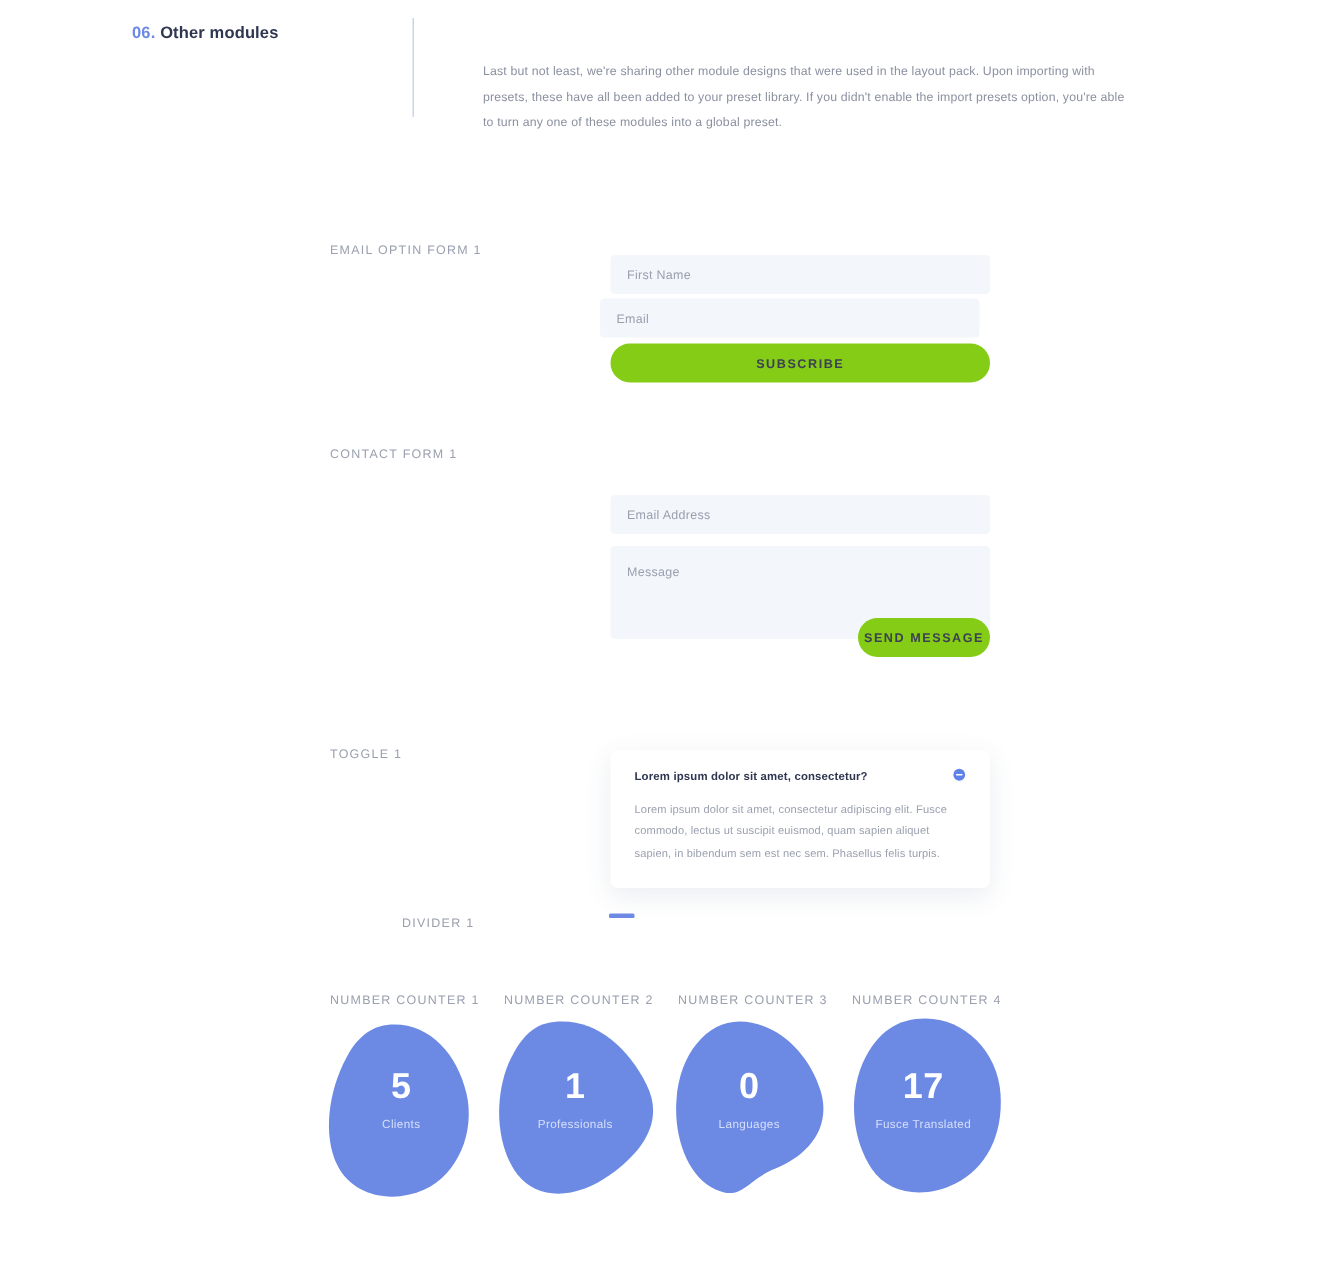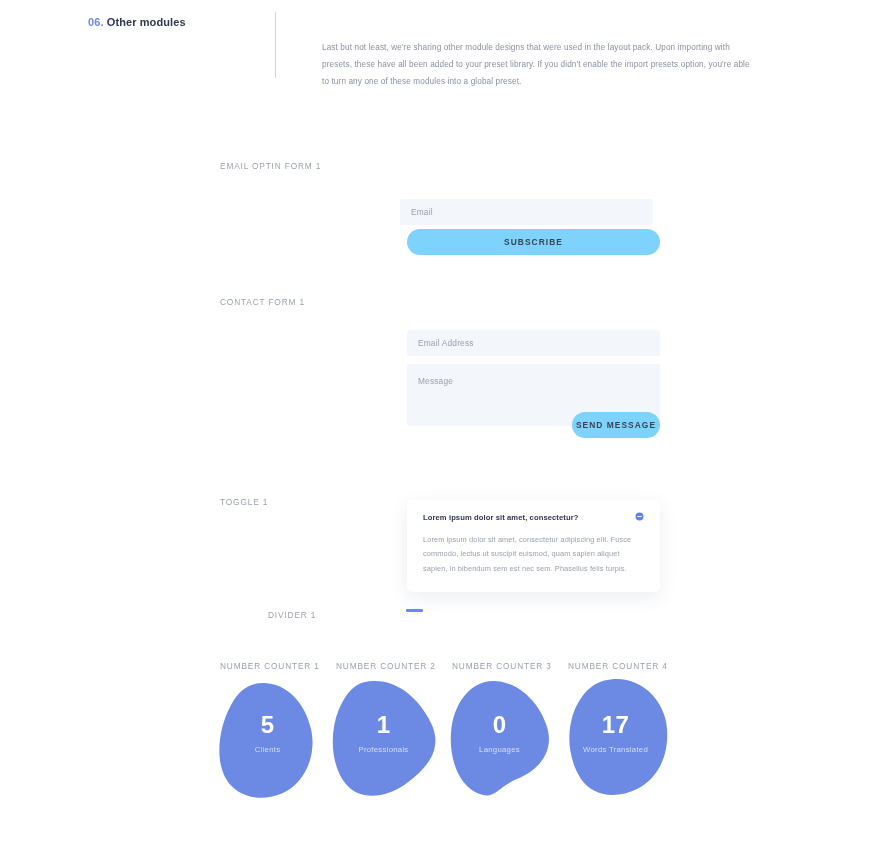--- a/index.html
+++ b/index.html
@@ -62,21 +62,21 @@
     padding: 0 11px;
     letter-spacing: 0.2px;
     outline: none;
   }
   .field::placeholder { color: #9aa0ae; opacity: 1; }
   textarea.field { padding-top: 11px; resize: none; line-height: 1.5; }
 
   
   .pill-btn {
     position: absolute;
-    background: #7dd3fc;
+    background: #84cc16;
     border: none;
     border-radius: 40px;
     color: #3d4252;
     font-family: "Liberation Sans", sans-serif;
     font-size: 8.4px;
     font-weight: 700;
     letter-spacing: 1.05px;
     cursor: pointer;
     display: flex;
     align-items: center;
@@ -156,20 +156,21 @@
 
   <div class="header-title">
     <span class="num">06.</span>
     <span>Other modules</span>
   </div>
   <div class="header-rule"></div>
   <div class="header-para">Last but not least, we're sharing other module designs that were used in the layout pack. Upon importing with presets, these have all been added to your preset library. If you didn't enable the import presets option, you're able to turn any one of these modules into a global preset.</div>
 
   <div class="sec-label" style="left:220px; top:161px;">EMAIL OPTIN FORM 1</div>
 
+  <input class="field" style="left: 407px; top: 170px; width: 253px; height: 26px;" placeholder="First Name">
 
   <input class="field" style="left: 400px; top: 199px; width: 253px; height: 26px;" placeholder="Email">
 
   <button class="pill-btn" style="left:407px; top:229px; width:253px; height:26px;">SUBSCRIBE</button>
 
   <div class="sec-label" style="left:220px; top:297px;">CONTACT FORM 1</div>
 
 
   <input class="field" style="left: 407px; top: 330px; width: 253px; height: 26px;" placeholder="Email Address">
 
@@ -220,16 +221,16 @@
     </svg>
     <div class="cnum">0</div>
     <div class="clabel">Languages</div>
   </div>
 
   <div class="counter" style="left:553px; top:675px;">
     <svg width="125" height="130" viewBox="0 0 125 130">
       <path fill="#6c8ae4" d="M64 4 C90 4 112 26 114 54 C116 82 104 104 84 114 C64 124 40 122 28 104 C16 86 12 58 22 34 C32 12 46 4 64 4 Z"></path>
     </svg>
     <div class="cnum">17</div>
-    <div class="clabel">Words Translated</div>
+    <div class="clabel">Fusce Translated</div>
   </div>
 
 </div>
 
 </body></html>

